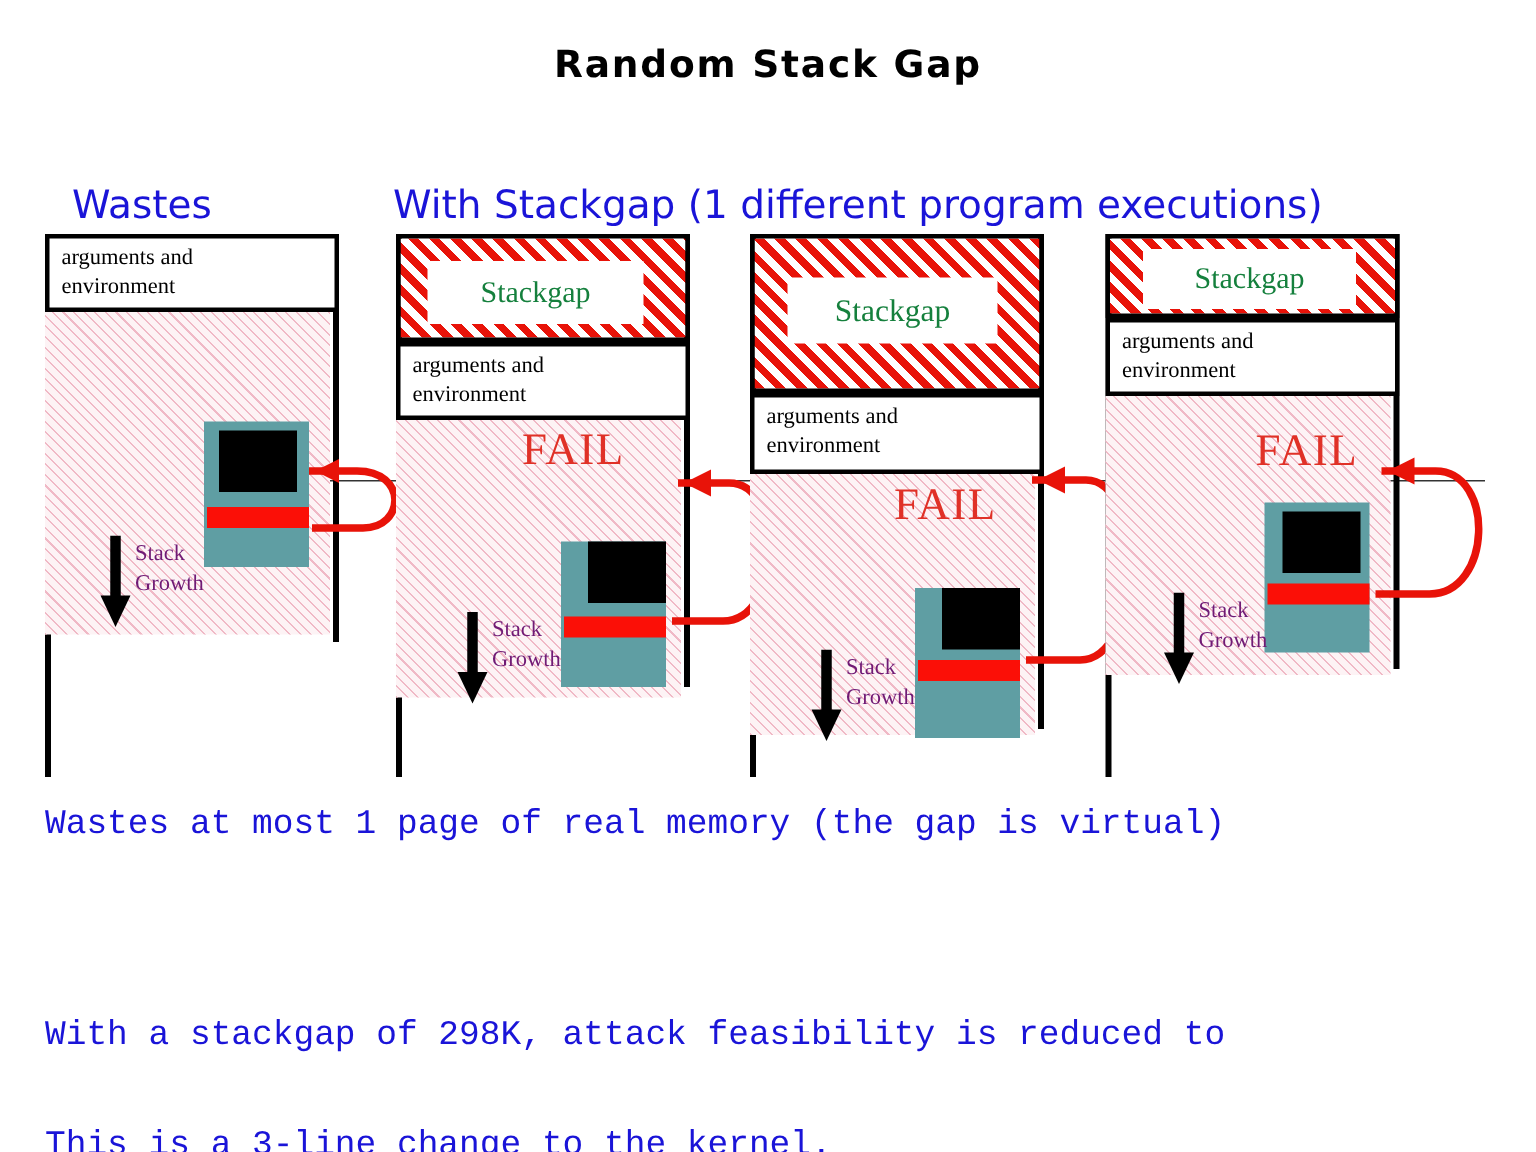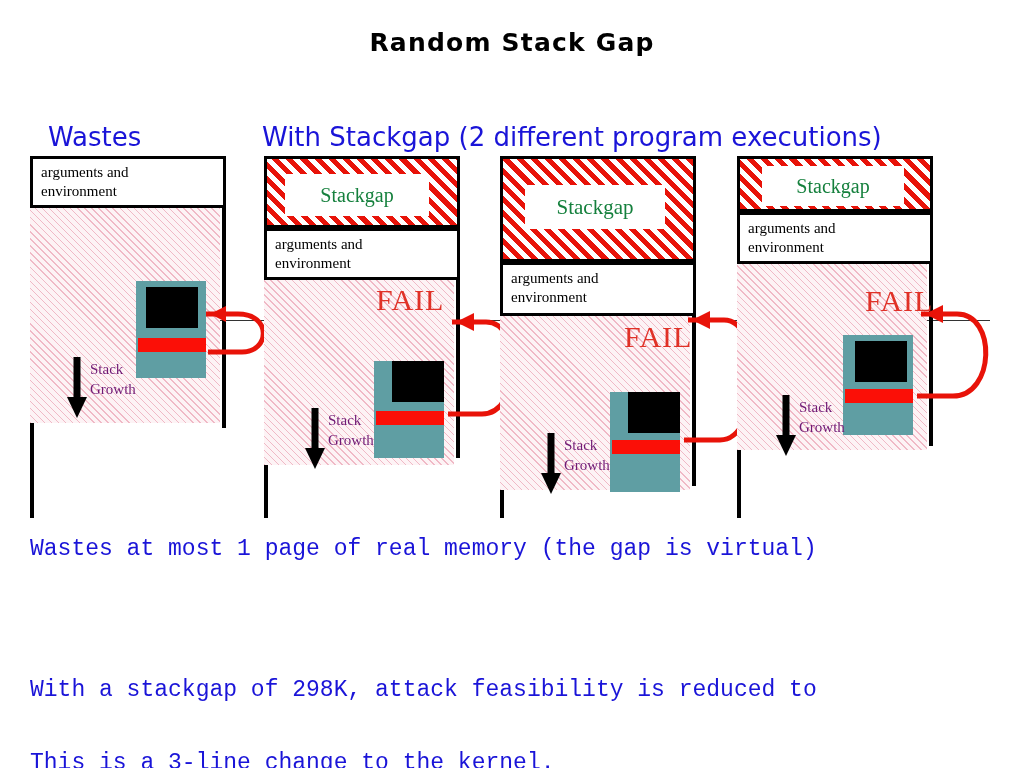--- a/index.html
+++ b/index.html
@@ -120,21 +120,20 @@
         rgba(255,255,255,0) 1px, rgba(255,255,255,0) 5px);
   }
 
   
   .fail-label {
     position: absolute;
     color: #e03127;
     font-family: "Liberation Serif", serif;
     font-size: 30px;
     letter-spacing: 1px;
-    margin-left: 28px;
   }
 
   
   .growth {
     position: absolute;
   }
   .growth-caption {
     position: absolute;
     font-family: "Liberation Serif", serif;
     font-size: 15px;
@@ -175,21 +174,21 @@
   #bullet-1 { left: 30px; top: 534px; }
   #bullet-2 { left: 30px; top: 613px; }
   #bullet-3 { left: 30px; top: 748px; }
 </style>
 </head>
 <body>
 
 <div id="slide-title">Random Stack Gap</div>
 
 <div class="blue-header" id="header-before">Wastes</div>
-<div class="blue-header" id="header-with">With Stackgap  (2 different program executions)</div>
+<div class="blue-header" id="header-with">With Stackgap  (1 different program executions)</div>
 
 <div id="diagram">
 
   <div id="reference-line"></div>
 
   <div class="column" style="left:30px; width:196px; height:368px;">
 
     <div class="wall left" style="top:6px; height:362px;"></div>
     <div class="wall right" style="top:6px; height:272px;"></div>
 

